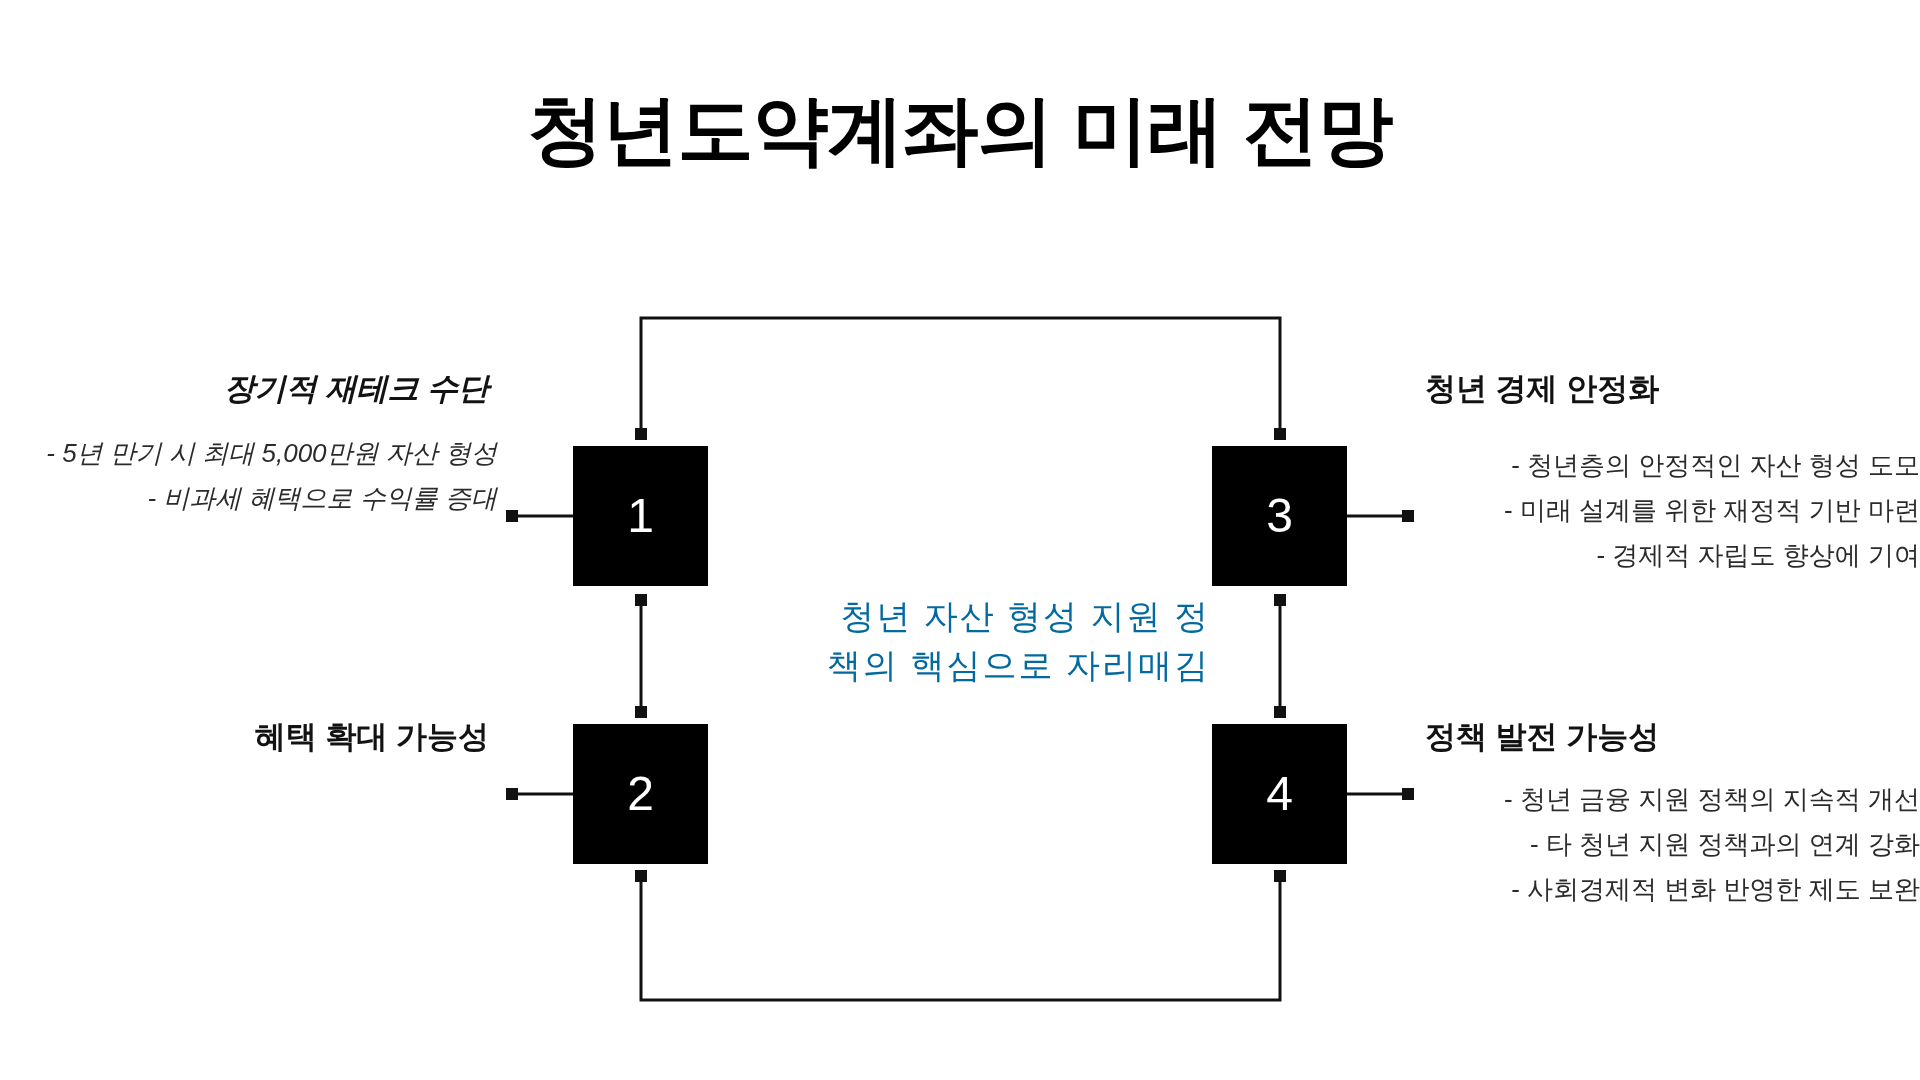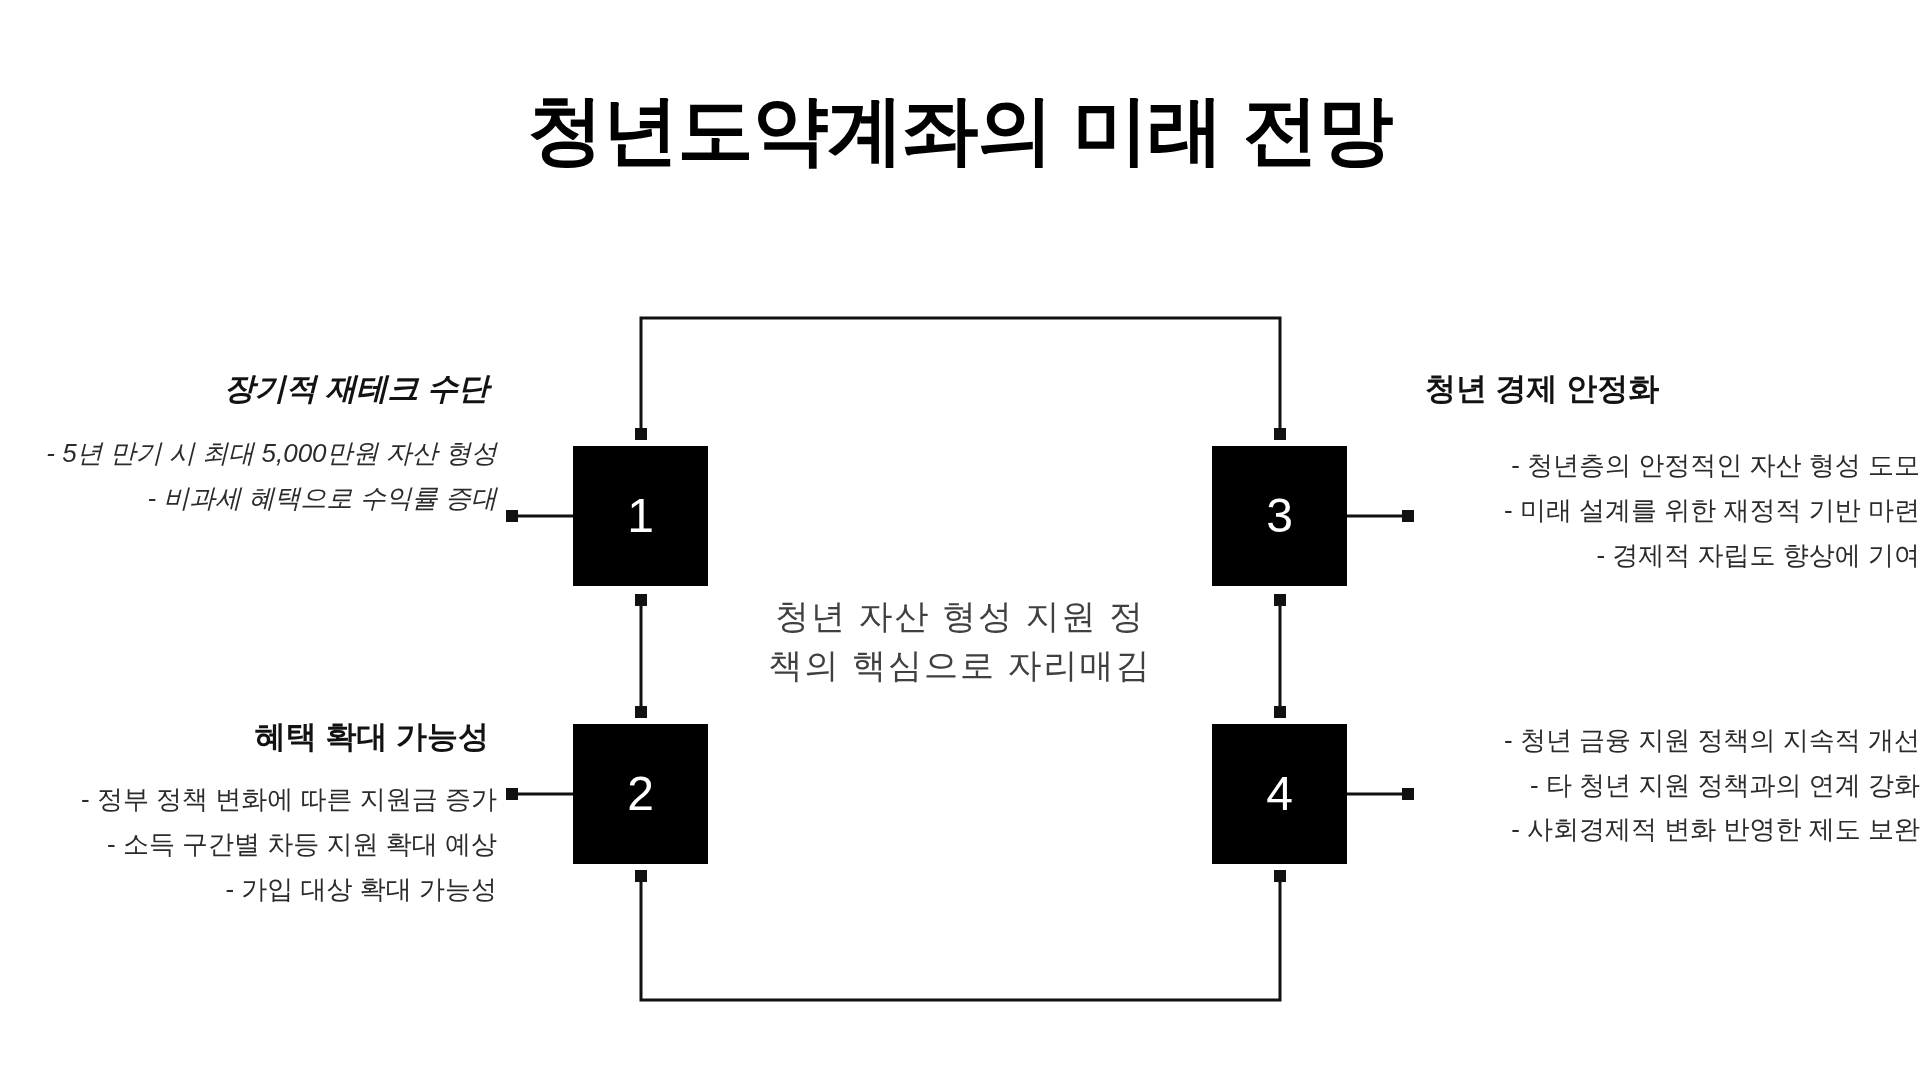--- a/index.html
+++ b/index.html
@@ -120,24 +120,24 @@
 
   #block-4 { left: 1425px; top: 718px; width: 495px; }
   #block-4 .block-heading { margin-bottom: 22px; }
 
   
   #center-caption {
     position: absolute;
     left: 710px;
     top: 592px;
     width: 500px;
-    text-align: center;
+    text-align: right;
     font-size: 34px;
     font-weight: 400;
-    color: #404040;
+    color: #0369a1;
     line-height: 1.45;
     letter-spacing: 2px;
   }
   #center-caption .cap-line {
     display: block;
     white-space: nowrap;
   }
 </style>
 </head>
 <body>
@@ -185,37 +185,33 @@
   <div class="block left" id="block-1">
     <div class="block-heading">장기적 재테크 수단</div>
     <ul class="bullets">
       <li>- 5년 만기 시 최대 5,000만원 자산 형성</li>
       <li>- 비과세 혜택으로 수익률 증대</li>
     </ul>
   </div>
 
   <div class="block left" id="block-2">
     <div class="block-heading">혜택 확대 가능성</div>
-    <ul class="bullets">
-      <li>- 정부 정책 변화에 따른 지원금 증가</li>
-      <li>- 소득 구간별 차등 지원 확대 예상</li>
-      <li>- 가입 대상 확대 가능성</li>
-    </ul>
   </div>
 
   <div class="block right" id="block-3">
     <div class="block-heading">청년 경제 안정화</div>
     <ul class="bullets">
       <li>- 청년층의 안정적인 자산 형성 도모</li>
       <li>- 미래 설계를 위한 재정적 기반 마련</li>
       <li>- 경제적 자립도 향상에 기여</li>
     </ul>
   </div>
 
   <div class="block right" id="block-4">
+    <div class="block-heading">정책 발전 가능성</div>
     <ul class="bullets">
       <li>- 청년 금융 지원 정책의 지속적 개선</li>
       <li>- 타 청년 지원 정책과의 연계 강화</li>
       <li>- 사회경제적 변화 반영한 제도 보완</li>
     </ul>
   </div>
 
   <div id="center-caption">
     <span class="cap-line">청년 자산 형성 지원 정</span>
     <span class="cap-line">책의 핵심으로 자리매김</span>

